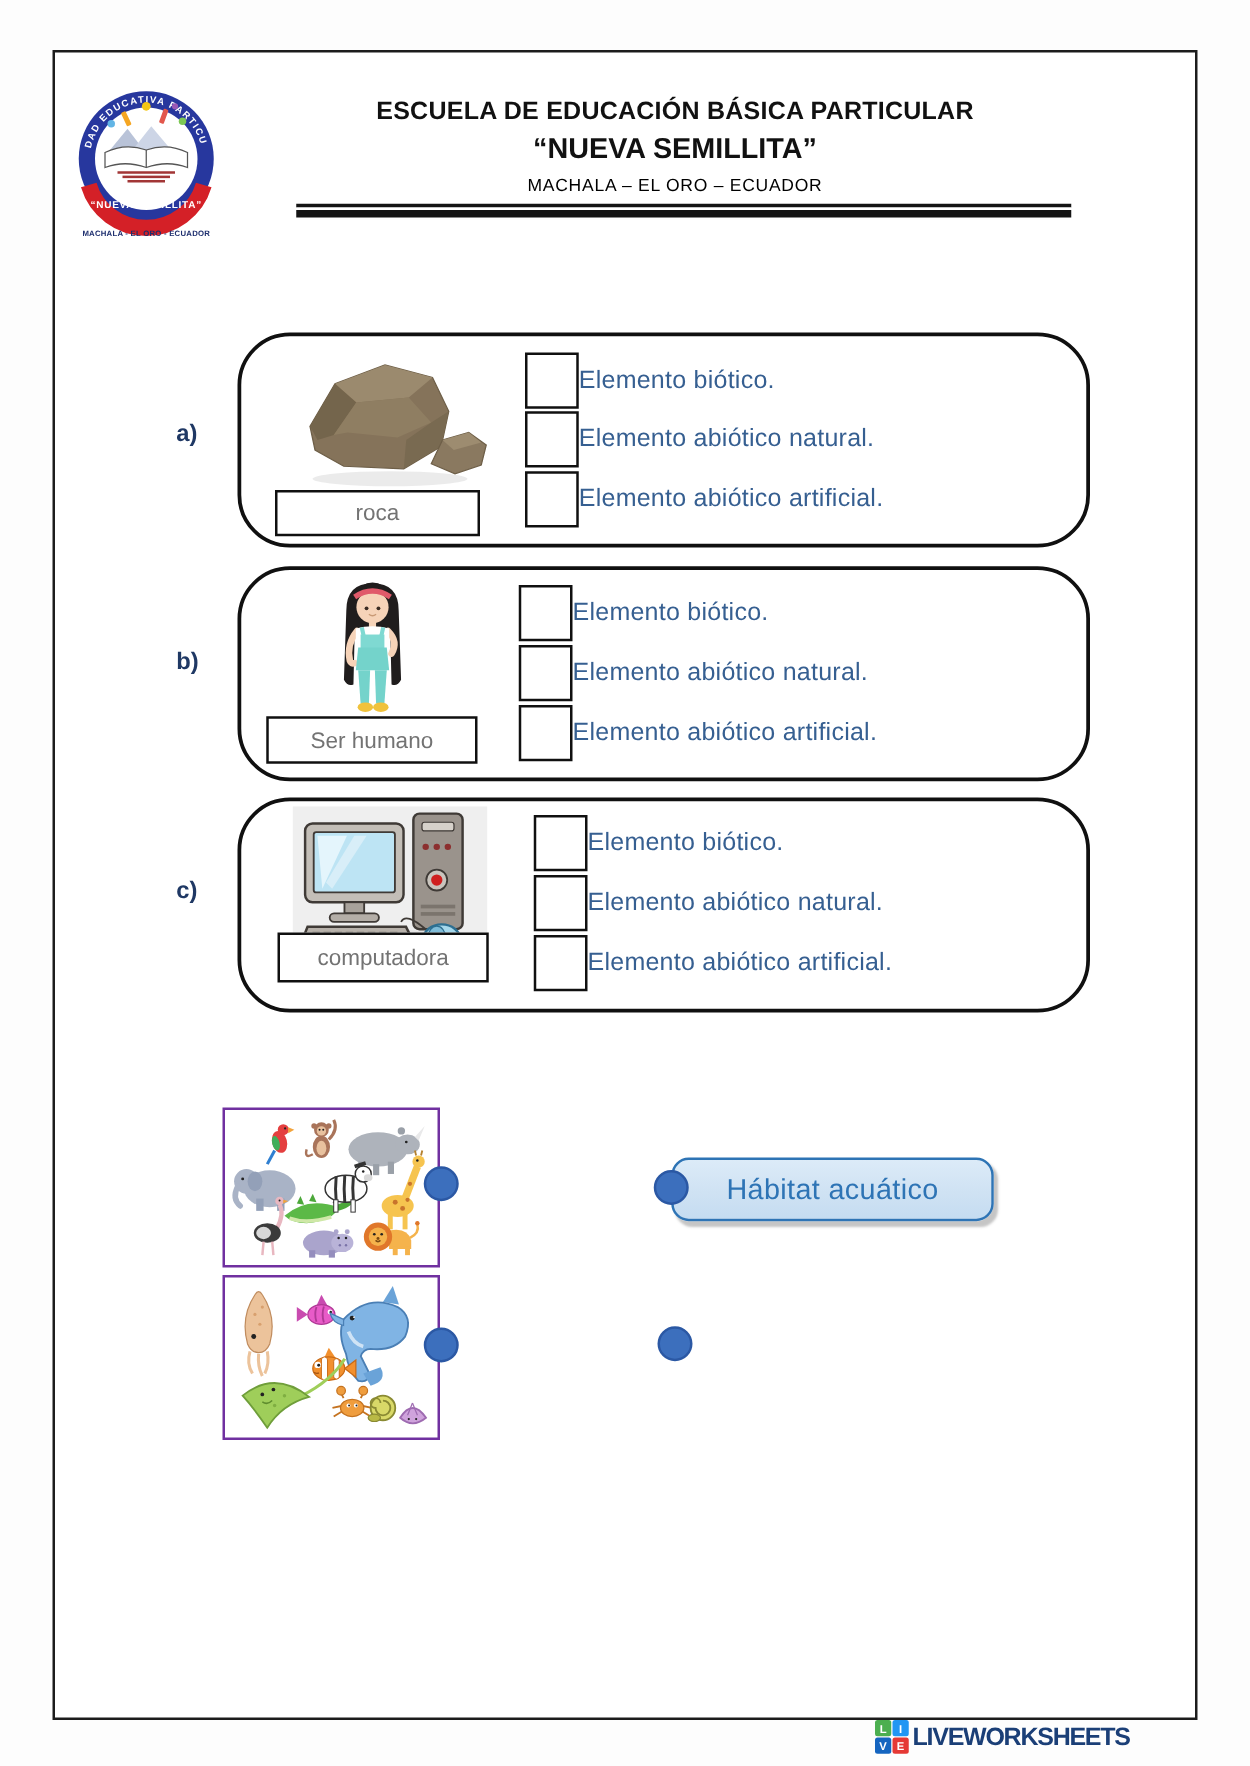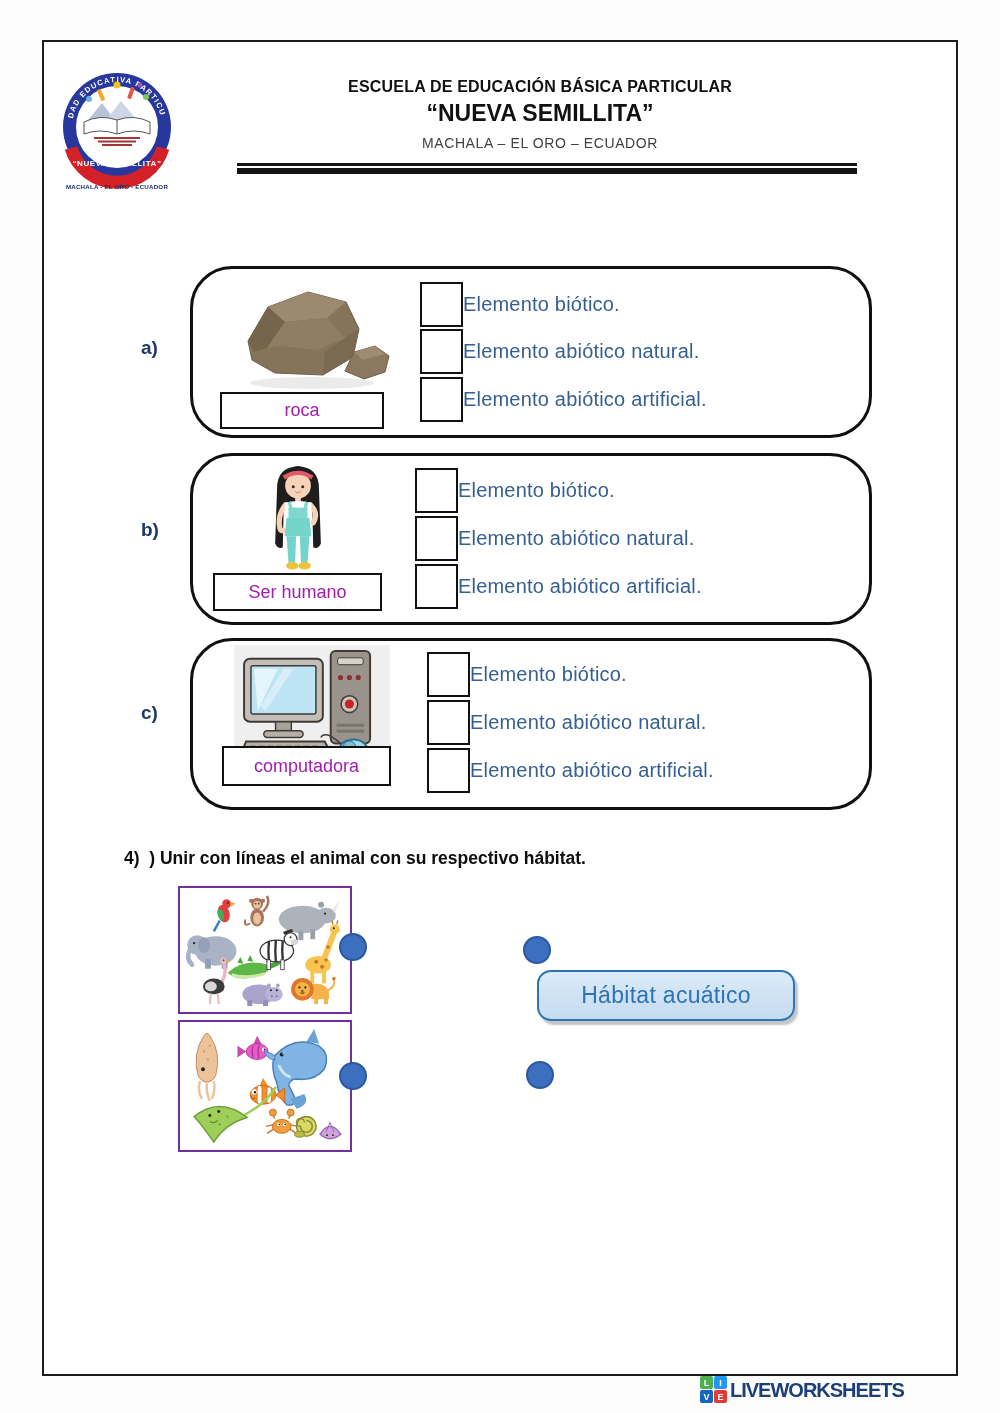--- a/index.html
+++ b/index.html
@@ -1,32 +1,32 @@
 <!DOCTYPE html>
 <html><head>
 <meta charset="utf-8">
 <style>
   html,body{margin:0;padding:0;background:#fff;}
   .page{position:relative;width:1000px;height:1413px;background:#fdfdfd;
         font-family:"Liberation Sans",sans-serif;overflow:hidden;}
   .abs{position:absolute;}
   .frame{left:42px;top:40px;width:912px;height:1332px;border:2px solid #1c1c1c;background:#fff;}
   .hdr{left:190px;top:78px;width:700px;text-align:center;color:#111;}
-  .hdr .l1{font-size:16px;font-weight:bold;letter-spacing:.2px;}
+  .hdr .l1{font-size:20px;font-weight:bold;letter-spacing:.2px;}
   .hdr .l2{font-size:23px;font-weight:bold;margin-top:4px;}
-  .hdr .l3{font-size:14px;margin-top:8px;letter-spacing:.6px;color:#404040;}
+  .hdr .l3{font-size:14px;margin-top:8px;letter-spacing:.6px;color:#000000;}
   .sep{left:237px;top:163px;width:620px;}
   .sep .a{height:3px;background:#141414;}
   .sep .b{height:2px;background:#fff;}
   .sep .c{height:6px;background:#141414;}
   .qhead{font-size:17.5px;font-weight:bold;color:#0d0d0d;white-space:pre-wrap;}
   .case-box{left:190px;width:676px;border:3px solid #101010;border-radius:42px;background:#fff;}
   .case-letter{font-size:19px;font-weight:bold;color:#1f3864;}
   .name-box{border:2px solid #101010;background:#fff;display:flex;align-items:center;justify-content:center;
-            font-size:18px;color:#a21caf;}
+            font-size:18px;color:#737373;}
   .opt-row{display:flex;align-items:center;}
   .cb{width:39px;height:41px;border:2.5px solid #101010;background:#fff;flex:0 0 auto;}
   .opt-label{font-size:20px;color:#365f91;letter-spacing:.2px;white-space:nowrap;}
   .img-card{border:2px solid #7030a0;background:#fff;}
   .dot{width:28px;height:28px;border-radius:50%;background:#3c6fbd;border:2px solid #2b58a4;box-sizing:border-box;}
   .hab-btn{border:2.5px solid #2e74b5;border-radius:14px;
            background:linear-gradient(180deg,#dcebf8 0%,#cfe2f3 55%,#c5dcf1 100%);
            box-shadow:3px 4px 2px rgba(90,90,90,.35);
            display:flex;align-items:center;justify-content:center;
            font-size:23px;color:#2e74b5;letter-spacing:.3px;}
@@ -202,21 +202,20 @@
   </div>
   <div class="abs opt-row" style="left:427px;top:700px;">
     <div class="cb"></div>
     <span class="opt-label">Elemento abiótico natural.</span>
   </div>
   <div class="abs opt-row" style="left:427px;top:748px;">
     <div class="cb"></div>
     <span class="opt-label">Elemento abiótico artificial.</span>
   </div>
 
-  <div class="abs qhead" style="left:124px;top:848px;">4)  ) Unir con líneas el animal con su respectivo hábitat.</div>
 
   <div class="abs img-card" style="left:178px;top:886px;width:170px;height:124px;">
     <svg width="170" height="124" viewBox="0 0 172 126">
       <g>
         <path d="M40,33 L34,44" stroke="#2f7fd1" stroke-width="2.5"></path>
         <ellipse cx="44" cy="26" rx="6" ry="9" fill="#e43f3f" transform="rotate(-15 44 26)"></ellipse>
         <ellipse cx="41" cy="27" rx="3" ry="6" fill="#3fae5a" transform="rotate(-15 41 27)"></ellipse>
         <circle cx="47" cy="16" r="4.5" fill="#e43f3f"></circle>
         <polygon points="51,14 56,16 51,19" fill="#f2a33c"></polygon>
         <circle cx="48.5" cy="15" r="0.9" fill="#222"></circle>
@@ -319,21 +318,21 @@
         <circle cx="124" cy="103" r="7.5" fill="#f5b34c"></circle>
         <circle cx="121" cy="101" r="1.1" fill="#222"></circle>
           <circle cx="127" cy="101" r="1.1" fill="#222"></circle>
         <path d="M122,106 Q124,108 126,106" stroke="#7a4a12" stroke-width="1.2" fill="none"></path>
         <circle cx="124" cy="104.5" r="1.2" fill="#7a4a12"></circle>
       </g>
     </svg>
   </div>
   <div class="abs dot" style="left:339px;top:933px;"></div>
 
-  <div class="abs hab-btn" style="left:537px;top:926px;width:254px;height:47px;margin-top:44px;">
+  <div class="abs hab-btn" style="left:537px;top:926px;width:254px;height:47px;">
     <span>Hábitat acuático</span>
   </div>
   <div class="abs dot" style="left:523px;top:936px;"></div>
 
   <div class="abs img-card" style="left:178px;top:1020px;width:170px;height:128px;">
     <svg width="170" height="128" viewBox="0 0 172 130">
       <g>
         <path d="M20,60 Q17,70 22,78" stroke="#ecc39b" stroke-width="2.5" fill="none"></path>
         <path d="M27,62 Q26,72 30,80" stroke="#ecc39b" stroke-width="2.5" fill="none"></path>
         <path d="M34,60 Q36,70 32,78" stroke="#ecc39b" stroke-width="2.5" fill="none"></path>

